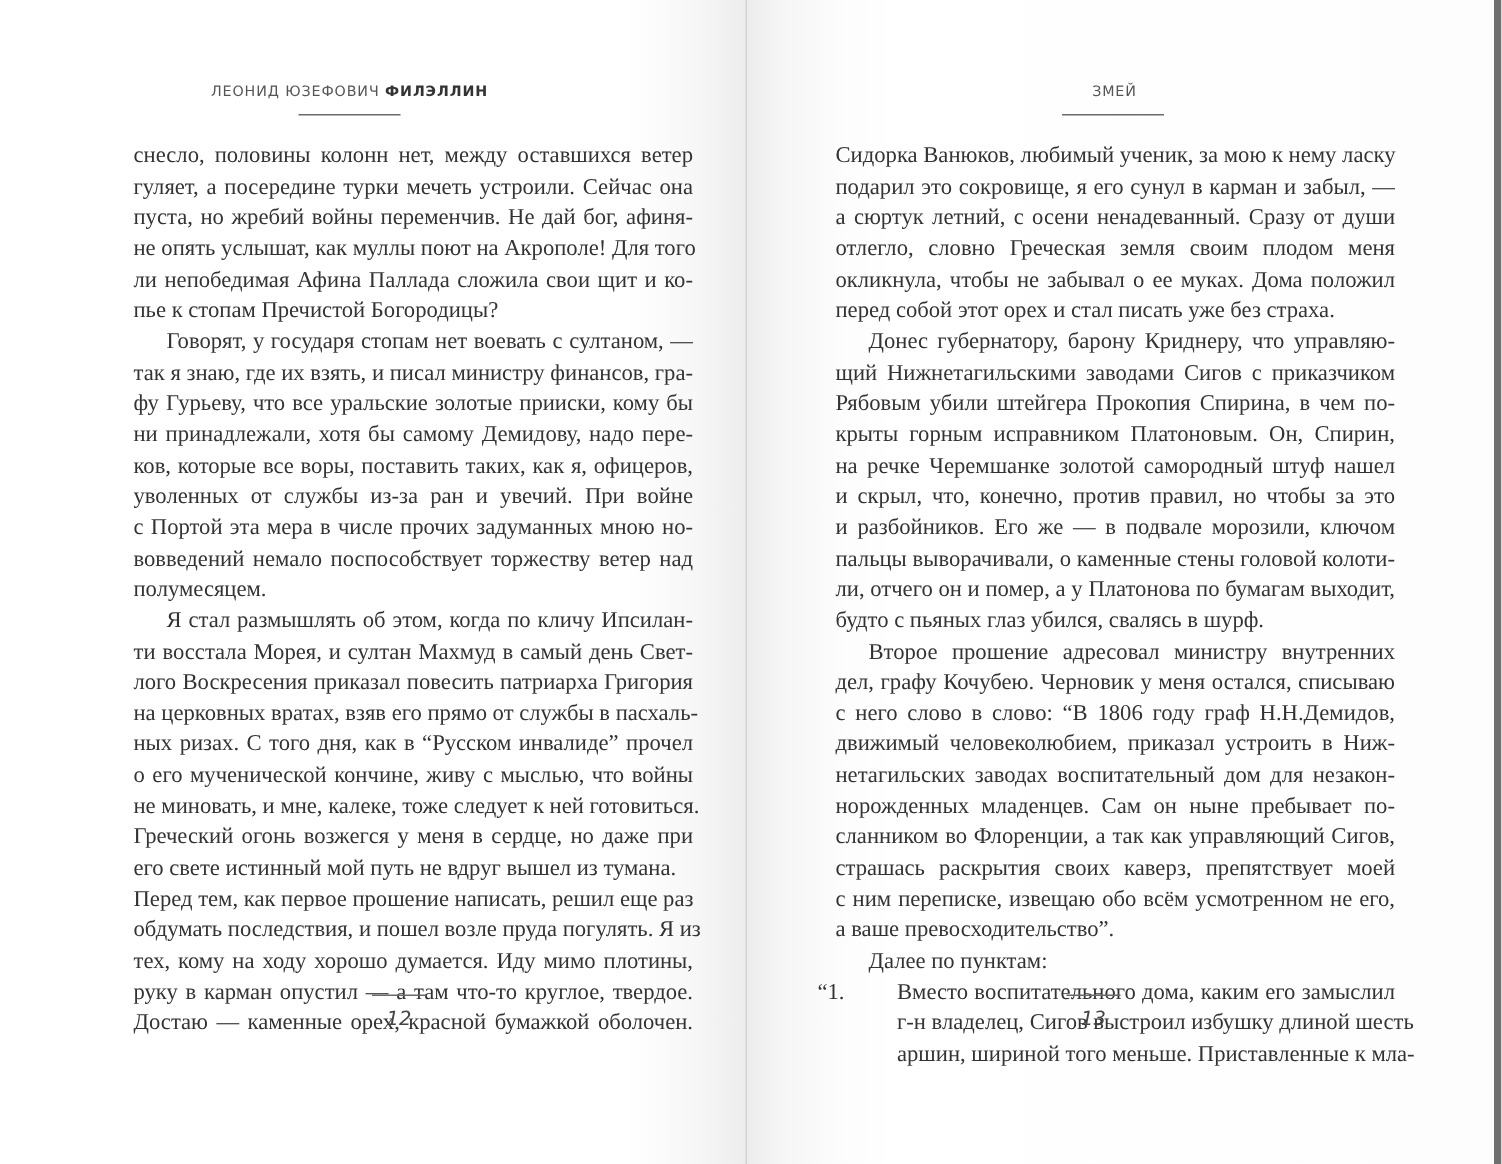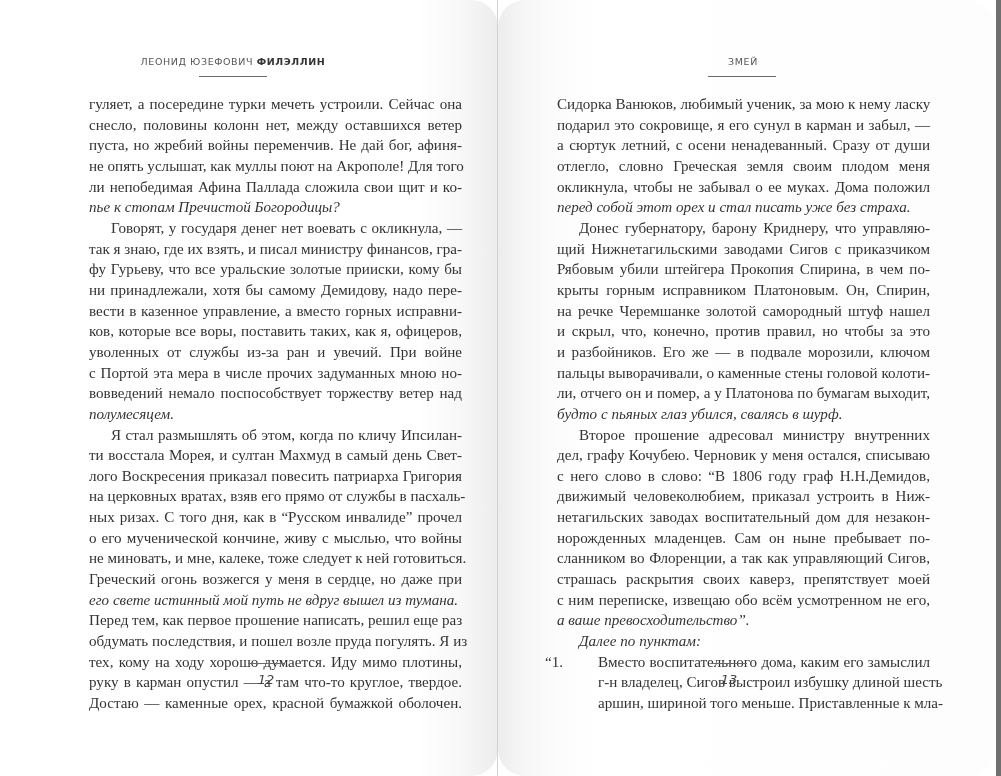--- a/index.html
+++ b/index.html
@@ -15,21 +15,20 @@
     width: 1001px;
     height: 776px;
     background: #ffffff;
   }
   .page {
     position: absolute;
     top: 0;
     height: 776px;
     width: 498px;
     box-sizing: border-box;
-    border-radius: 27px;
   }
   .page-left {
     left: 0;
     background: linear-gradient(to right, #ffffff 0%, #ffffff 84%, #f7f7f7 93%, #ececec 100%);
   }
   .page-right {
     left: 498px;
     width: 497px;
     background: linear-gradient(to right, #ececec 0%, #f6f6f6 5%, #fcfcfc 12%, #ffffff 20%, #fdfdfd 100%);
   }
@@ -90,21 +89,20 @@
   .page-left .text-block { left: 89px; }
   .page-right .text-block { left: 59px; }
   .text-block .line {
     display: block;
     text-align: justify;
     text-align-last: justify;
     white-space: nowrap;
   }
   .text-block .line.last {
     text-align-last: left;
-    font-style: italic;
   }
   .line.first-indent {
     padding-left: 22px;
   }
   .list-item {
     position: relative;
     padding-left: 41px;
   }
   .list-marker {
     position: absolute;
@@ -140,31 +138,30 @@
 <div class="spread">
 
   <div class="page page-left">
     <div class="running-head">
       <span>ЛЕОНИД ЮЗЕФОВИЧ</span>
       <span class="bold">ФИЛЭЛЛИН</span>
     </div>
     <div class="head-rule"></div>
 
     <div class="text-block" id="left-text">
+        <span class="line">снесло, половины колонн нет, между оставшихся ветер</span>
         <span class="line">гуляет, а посередине турки мечеть устроили. Сейчас она</span>
-        <span class="line">снесло, половины колонн нет, между оставшихся ветер</span>
         <span class="line">пуста, но жребий войны переменчив. Не дай бог, афиня-</span>
         <span class="line">не опять услышат, как муллы поют на Акрополе! Для того</span>
         <span class="line">ли непобедимая Афина Паллада сложила свои щит и ко-</span>
         <span class="line last">пье к стопам Пречистой Богородицы?</span>
-        <span class="line first-indent">Говорят, у государя денег нет воевать с окликнула, —</span>
+        <span class="line first-indent">Говорят, у государя стопам нет воевать с султаном, —</span>
         <span class="line">так я знаю, где их взять, и писал министру финансов, гра-</span>
         <span class="line">фу Гурьеву, что все уральские золотые прииски, кому бы</span>
         <span class="line">ни принадлежали, хотя бы самому Демидову, надо пере-</span>
-        <span class="line">вести в казенное управление, а вместо горных исправни-</span>
         <span class="line">ков, которые все воры, поставить таких, как я, офицеров,</span>
         <span class="line">уволенных от службы из-за ран и увечий. При войне</span>
         <span class="line">с Портой эта мера в числе прочих задуманных мною но-</span>
         <span class="line">вовведений немало поспособствует торжеству ветер над</span>
         <span class="line last">полумесяцем.</span>
         <span class="line first-indent">Я стал размышлять об этом, когда по кличу Ипсилан-</span>
         <span class="line">ти восстала Морея, и султан Махмуд в самый день Свет-</span>
         <span class="line">лого Воскресения приказал повесить патриарха Григория</span>
         <span class="line">на церковных вратах, взяв его прямо от службы в пасхаль-</span>
         <span class="line">ных ризах. С того дня, как в “Русском инвалиде” прочел</span>

